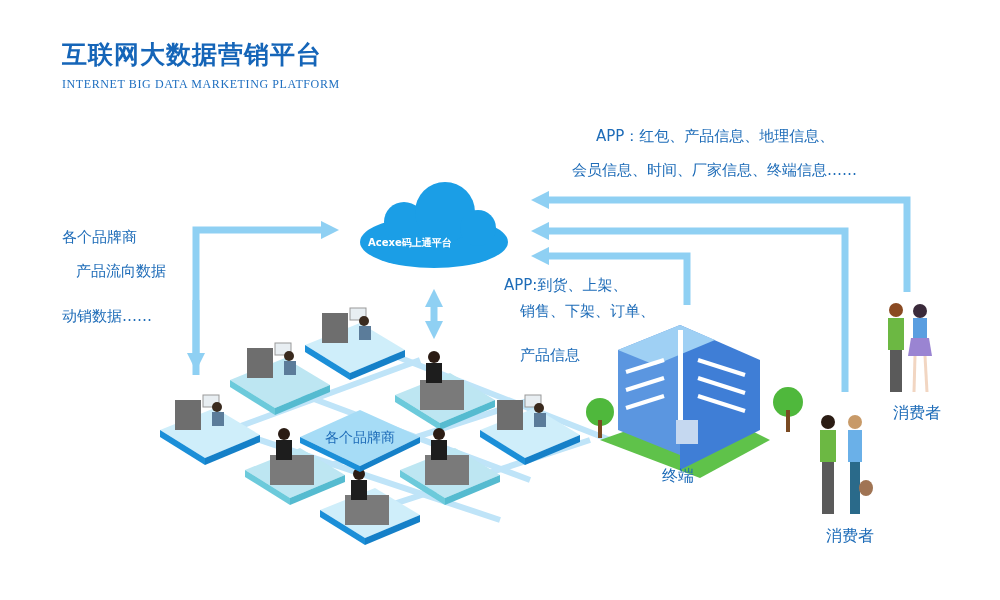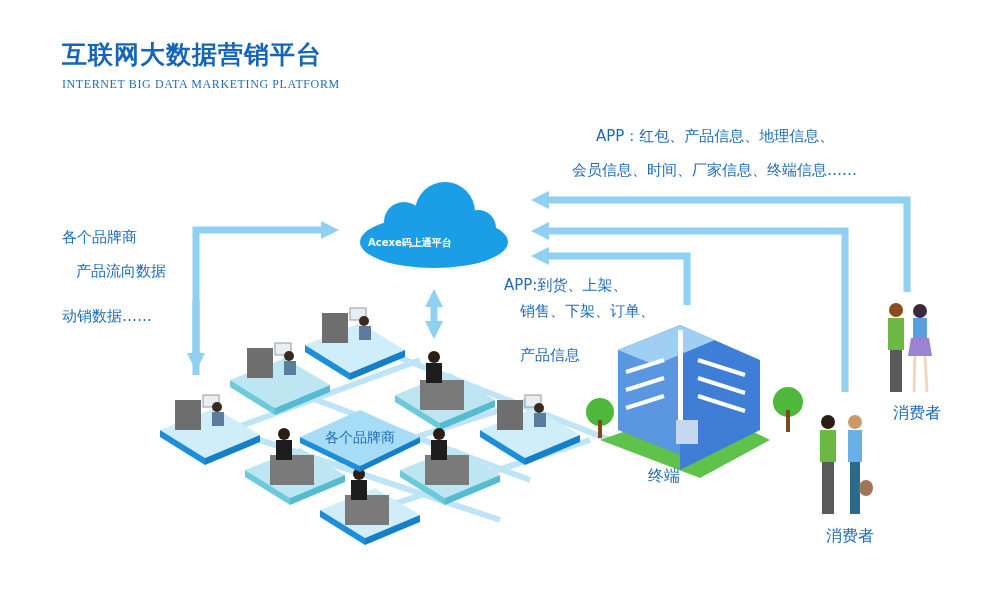--- a/index.html
+++ b/index.html
@@ -184,15 +184,15 @@
   <div class="abs txt" style="left:572px; top:127px;margin-left:24px;">APP：红包、产品信息、地理信息、</div>
   <div class="abs txt" style="left:572px; top:161px;">会员信息、时间、厂家信息、终端信息……</div>
 </div>
 
 <div>
   <div class="abs txt" style="left:504px; top:276px;">APP:到货、上架、</div>
   <div class="abs txt" style="left:520px; top:302px;">销售、下架、订单、</div>
   <div class="abs txt" style="left:520px; top:346px;">产品信息</div>
 </div>
 
-<div class="abs small-label" style="left:648px; top:466px;">终端</div>
+<div class="abs small-label" style="left:662px; top:466px;">终端</div>
 <div class="abs small-label" style="left:893px; top:403px;">消费者</div>
 <div class="abs small-label" style="left:826px; top:526px;">消费者</div>
 
 </body></html>

